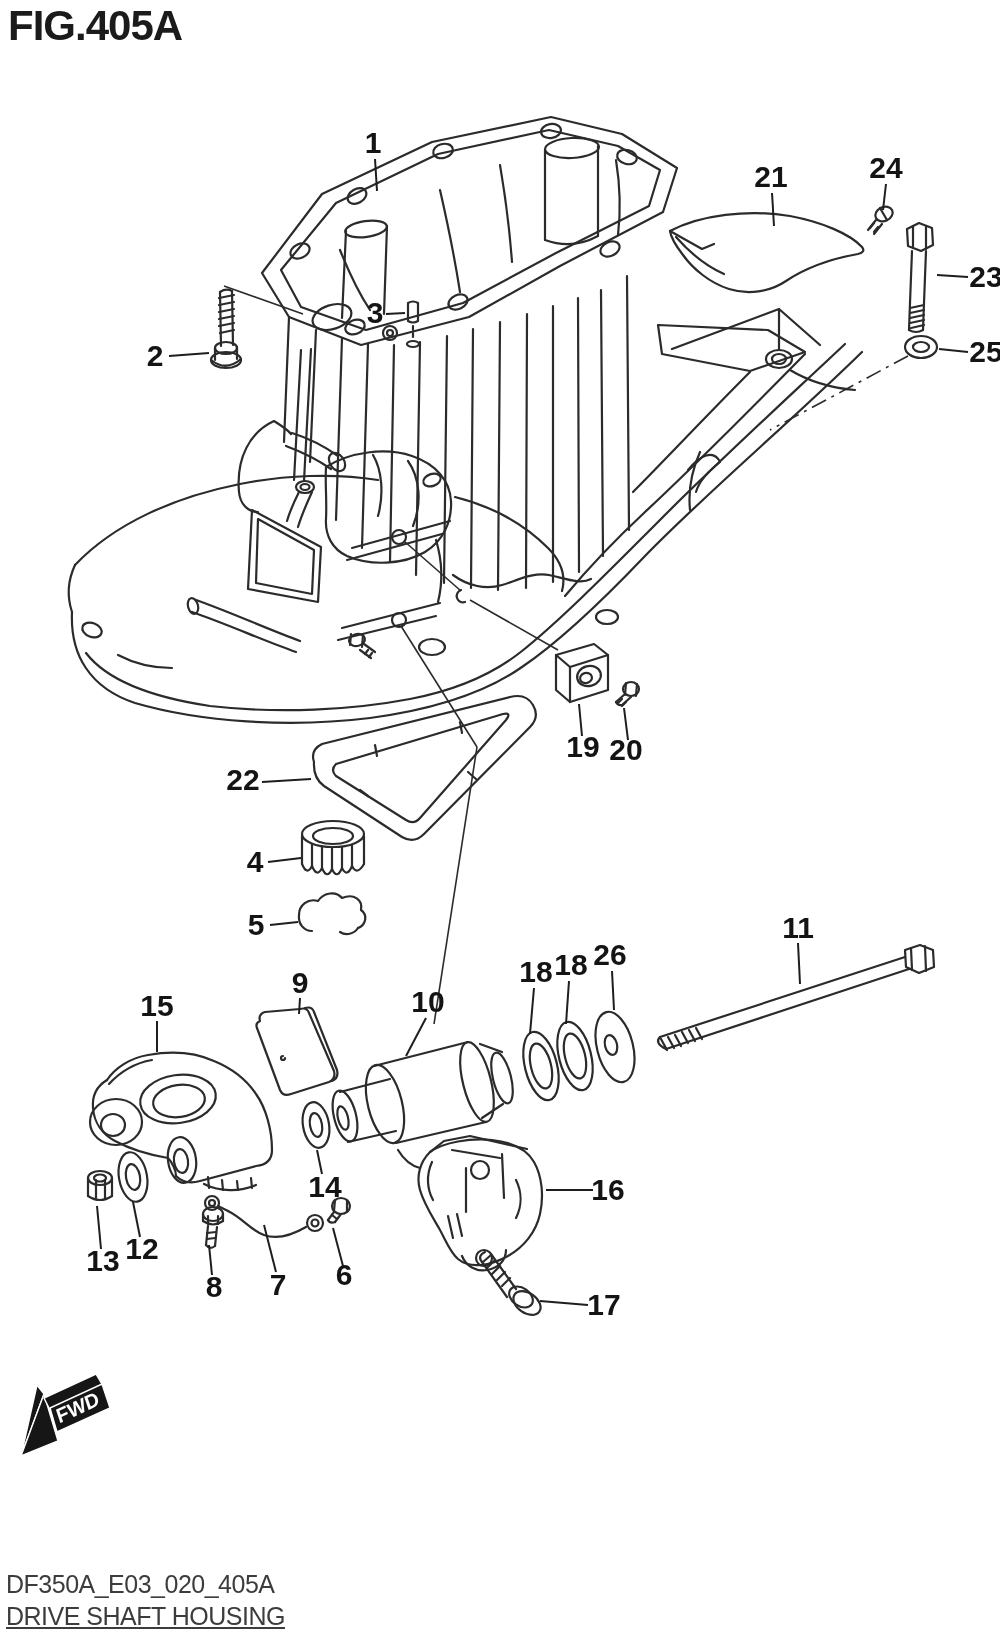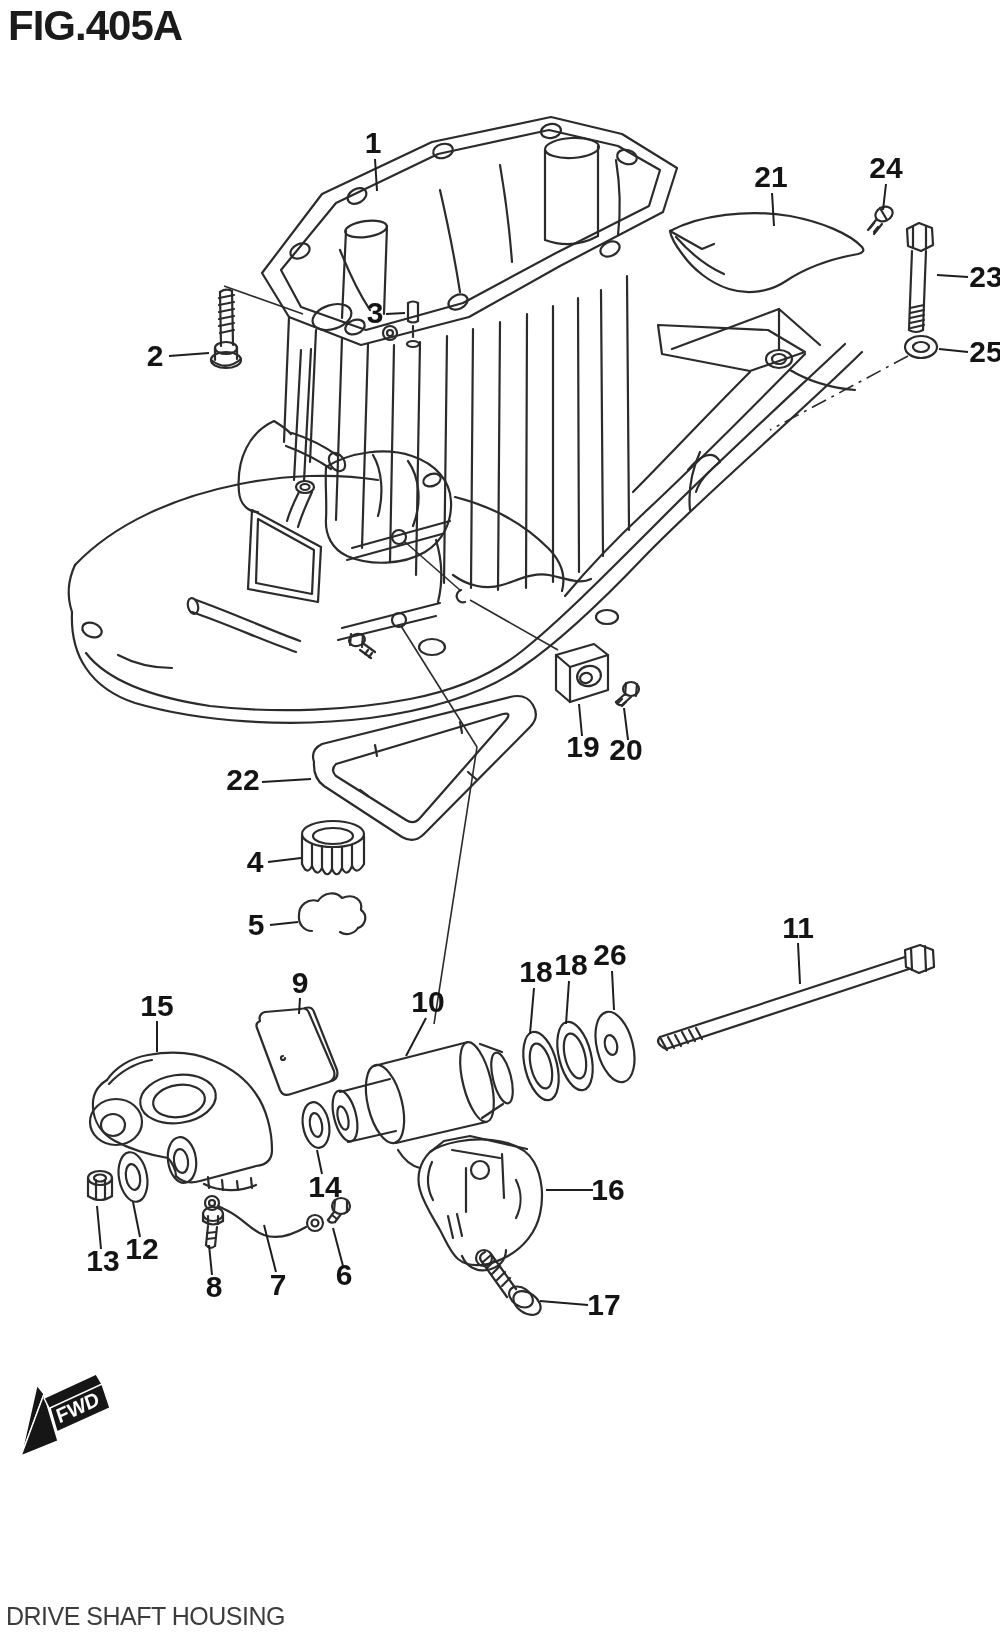--- a/index.html
+++ b/index.html
@@ -1,21 +1,21 @@
 <!DOCTYPE html>
 <html><head>
 <meta charset="utf-8">
 <style>
   html,body{margin:0;padding:0;background:#ffffff;}
   #page{position:relative;width:1000px;height:1639px;background:#ffffff;overflow:hidden;
         font-family:"Liberation Sans",sans-serif;}
   #fig-title{position:absolute;left:8px;top:2px;font-size:42px;font-weight:800;
         letter-spacing:-1px;color:#1b1b1b;text-align:right;}
   #fig-code{position:absolute;left:6px;top:1570px;font-size:25px;color:#3c3c3c;letter-spacing:-0.5px;}
-  #fig-caption{position:absolute;left:6px;top:1602px;font-size:25px;color:#3c3c3c;letter-spacing:-0.5px;}
+  #fig-caption{position:absolute;left:6px;top:1602px;font-size:25px;color:#3c3c3c;letter-spacing:-0.5px;text-decoration:underline;}
   svg{position:absolute;left:0;top:0;}
   .art path,.art ellipse,.art circle,.art line,.art polyline{
     fill:none;stroke:#2b2b2b;stroke-width:2.2;stroke-linecap:round;stroke-linejoin:round;}
   .thin line,.thin path{stroke:#2b2b2b;stroke-width:1.6;}
   .leaders line{stroke:#1e1e1e;stroke-width:2;}
   .dashdot{stroke-dasharray:16 6 3 6;}
   .labels text{font-family:"Liberation Sans",sans-serif;font-weight:bold;font-size:30px;
     fill:#141414;text-anchor:middle;}
   .fwd text{font-family:"Liberation Sans",sans-serif;font-weight:bold;font-size:20px;fill:#ffffff;}
   .fwd path{fill:#161616;stroke:#ffffff;stroke-width:1.4;}
@@ -455,14 +455,15 @@
 
     <g class="fwd">
       <path d="M21,1456 L37,1385 L44,1394 Z"></path>
       <path d="M21,1456 L44,1394 L58,1441 Z"></path>
       <path d="M44,1398 L96,1374 L103,1386 L50,1410 Z"></path>
       <path d="M50,1408 L102,1384 L110,1408 L57,1432 Z"></path>
       <text transform="translate(80,1414) rotate(-25) skewX(-6)" text-anchor="middle">FWD</text>
     </g>
   </svg>
 
+  <div id="fig-code">DF350A_E03_020_405A</div>
   <div id="fig-caption">DRIVE SHAFT HOUSING</div>
 </div>
 
 </body></html>

